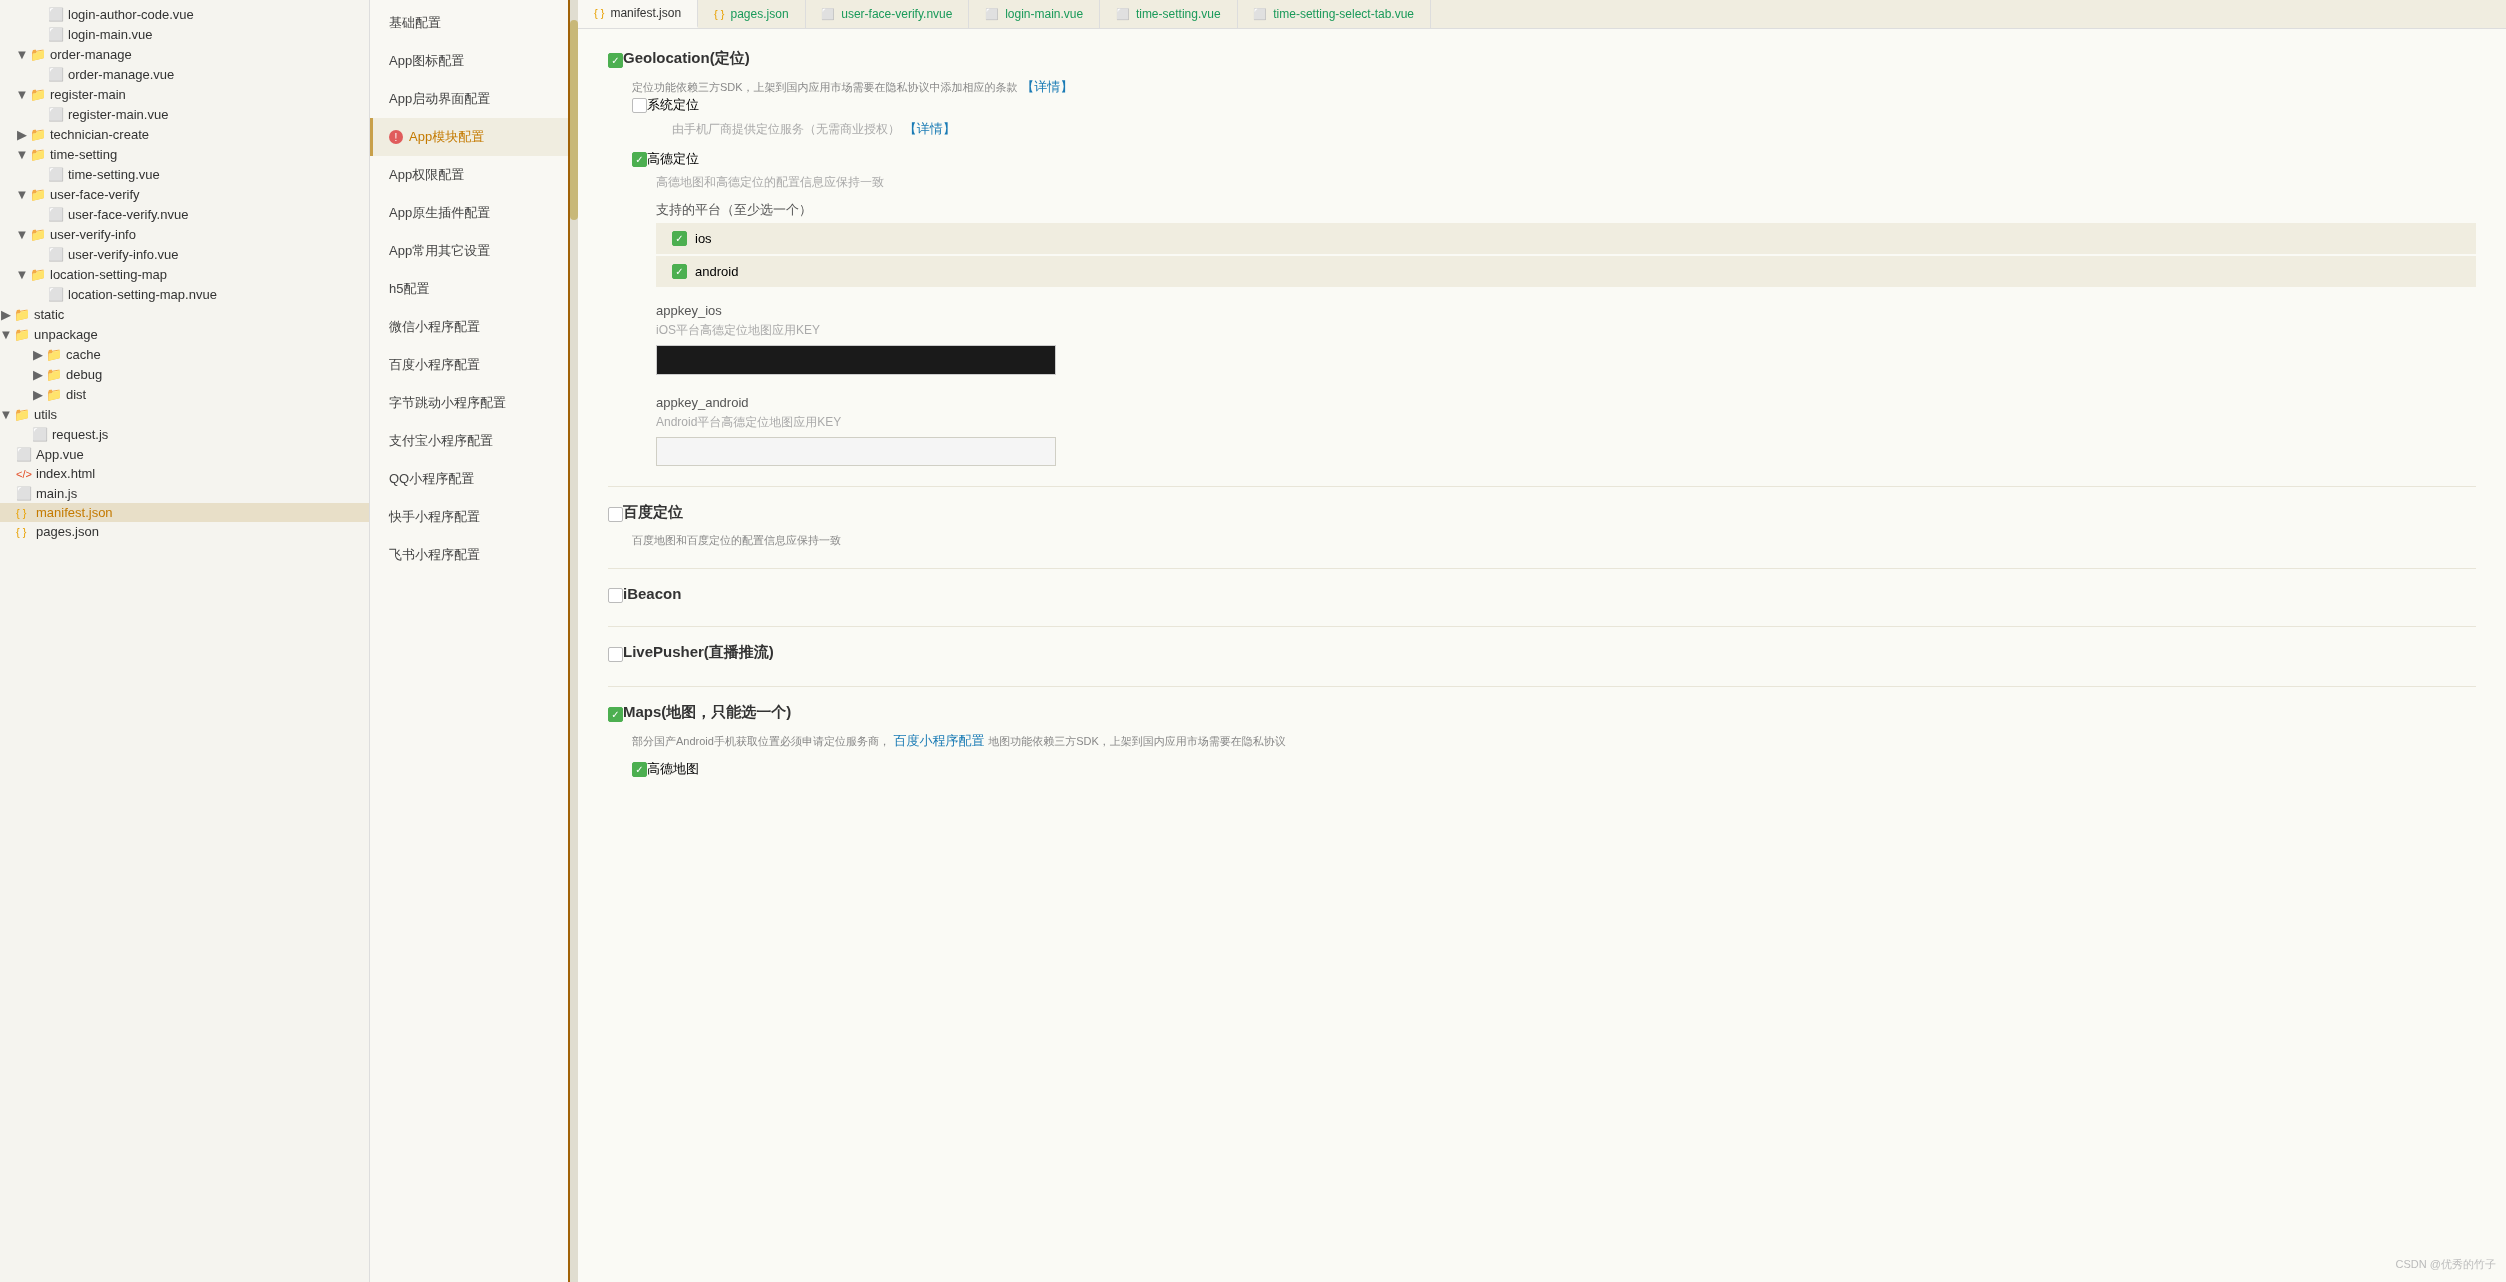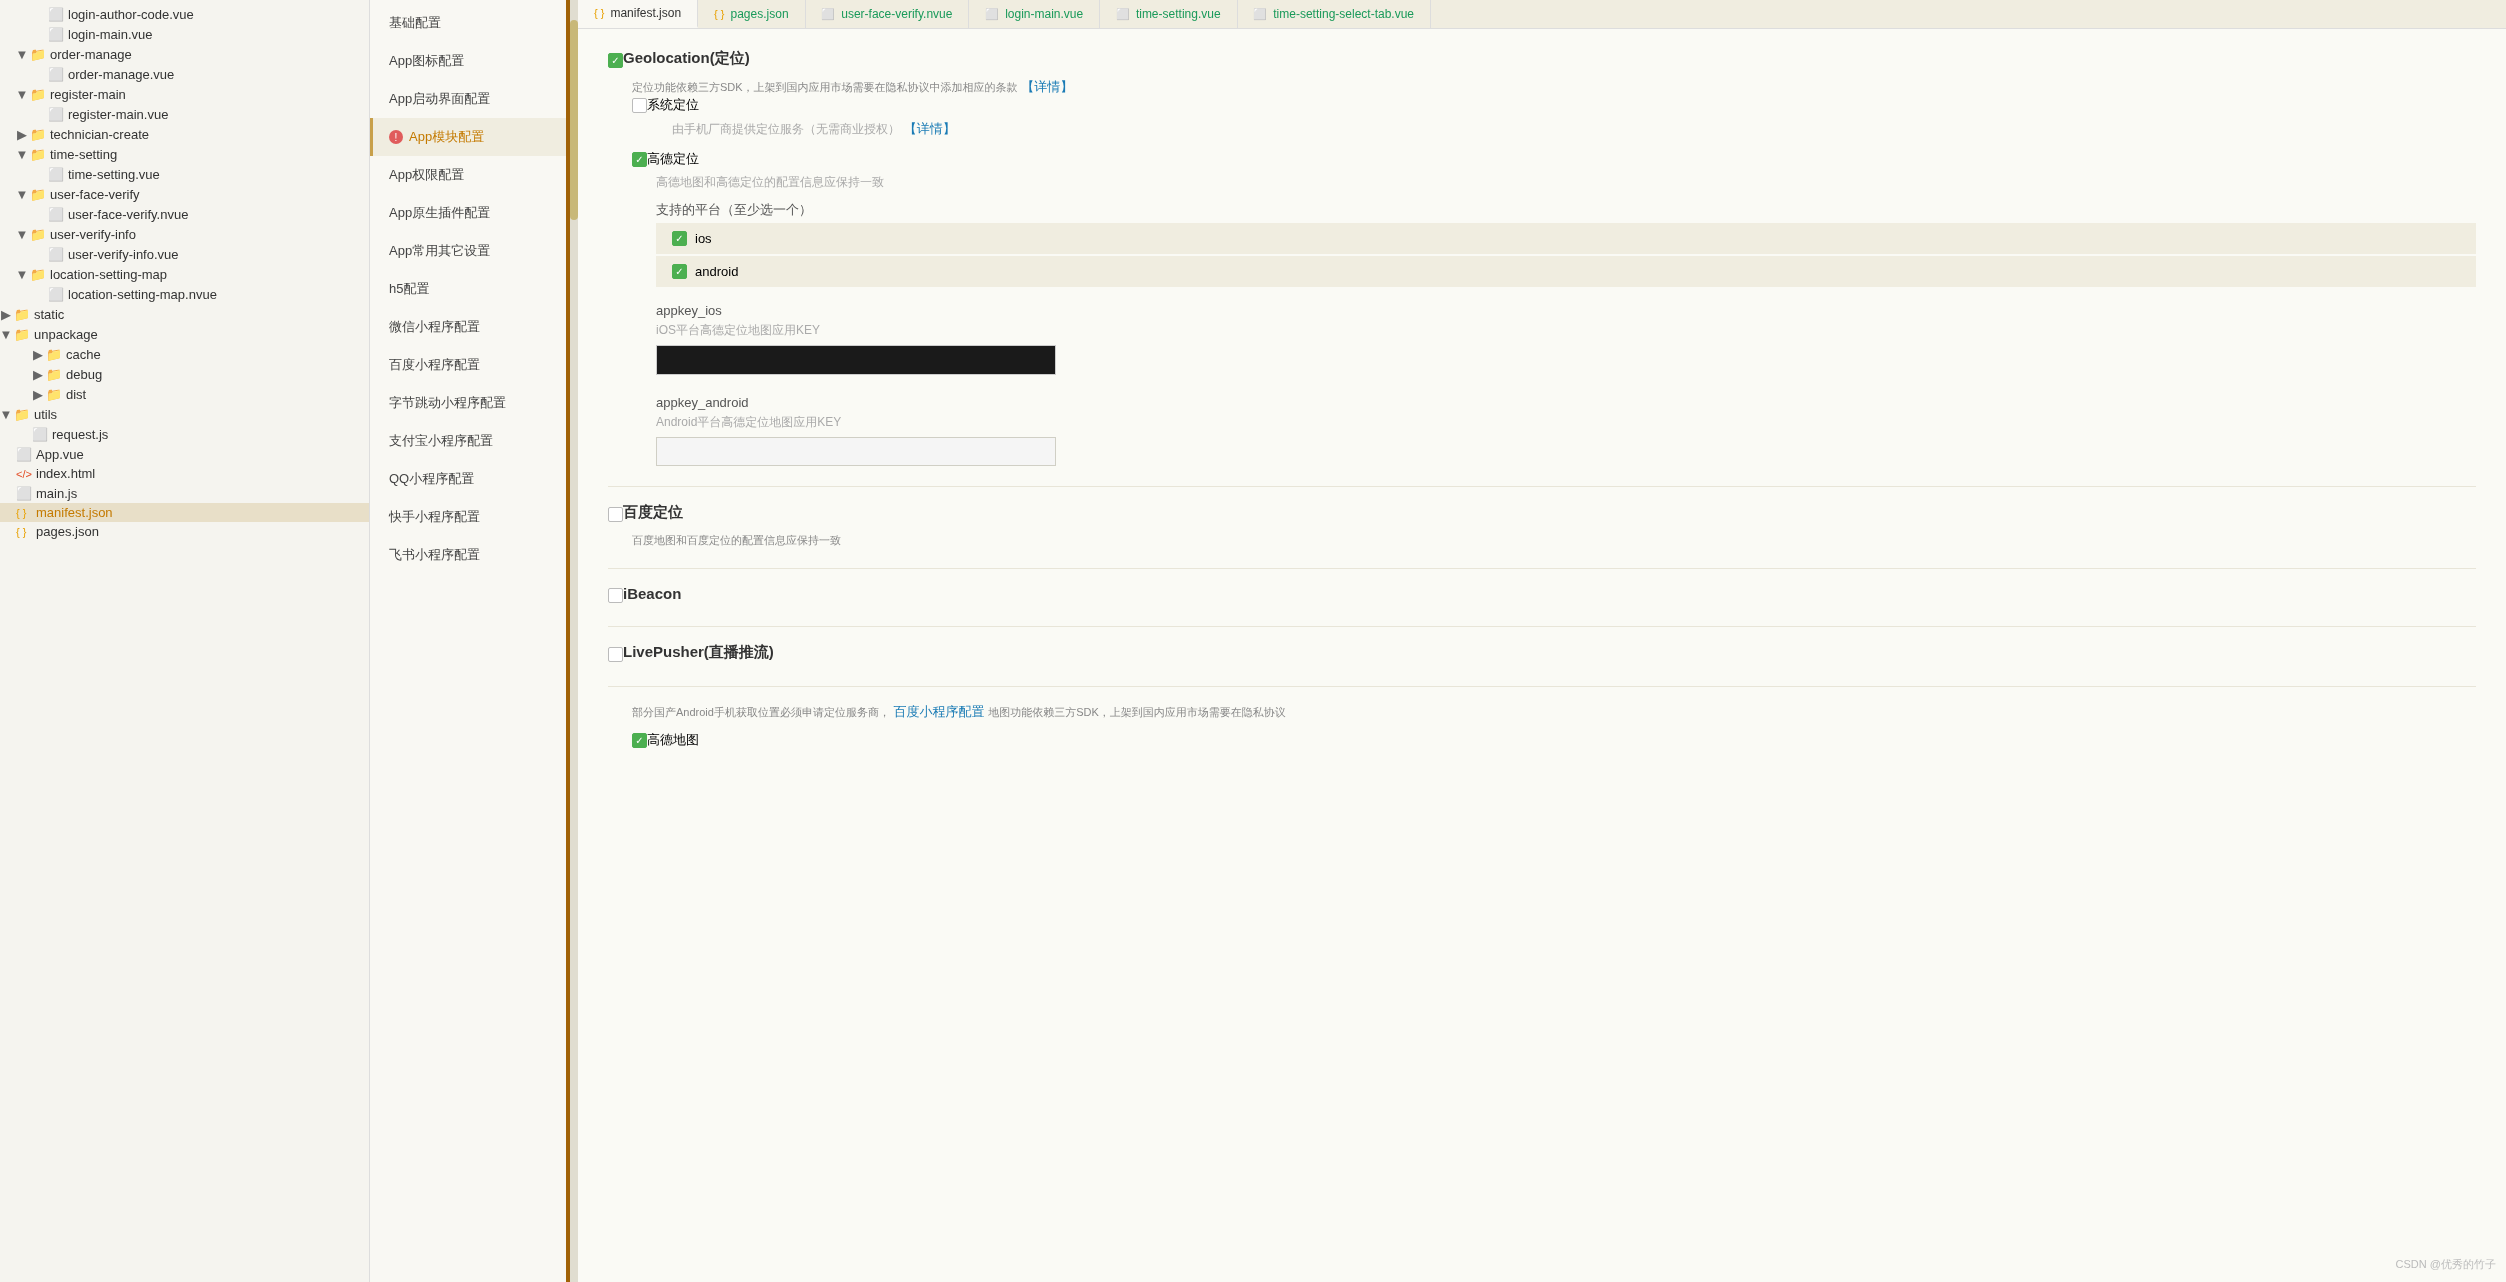--- a/index.html
+++ b/index.html
@@ -61,21 +61,21 @@
       align-items: center;
       justify-content: center;
       color: #666;
       flex-shrink: 0;
     }
 
     
     .config-nav-panel {
       width: 200px;
       background: #f9f8f3;
-      border-right: 4px solid #a16207;
+      border-right: 2px solid #a16207;
       overflow-y: auto;
       flex-shrink: 0;
       padding: 4px 0;
     }
 
     .config-nav-item {
       padding: 10px 16px;
       cursor: pointer;
       color: #444;
       border-left: 3px solid transparent;
@@ -582,20 +582,24 @@
     <div class="config-section">
       <div class="checkbox-row">
         <div class="checkbox-empty"></div>
         <span class="section-title">LivePusher(直播推流)</span>
       </div>
     </div>
 
     <hr class="divider">
 
     <div class="config-section">
+      <div class="checkbox-row">
+        <div class="checkbox-green"></div>
+        <span class="section-title">Maps(地图，只能选一个)</span>
+      </div>
       <div style="margin-left:24px;">
         <span class="section-desc">部分国产Android手机获取位置必须申请定位服务商，</span>
         <span class="link-blue">百度小程序配置</span>
         <span class="section-desc">地图功能依赖三方SDK，上架到国内应用市场需要在隐私协议</span>
       </div>
 
       <div style="margin-left:24px;margin-top:10px;">
         <div class="checkbox-row">
           <div class="checkbox-green"></div>
           <span>高德地图</span>

